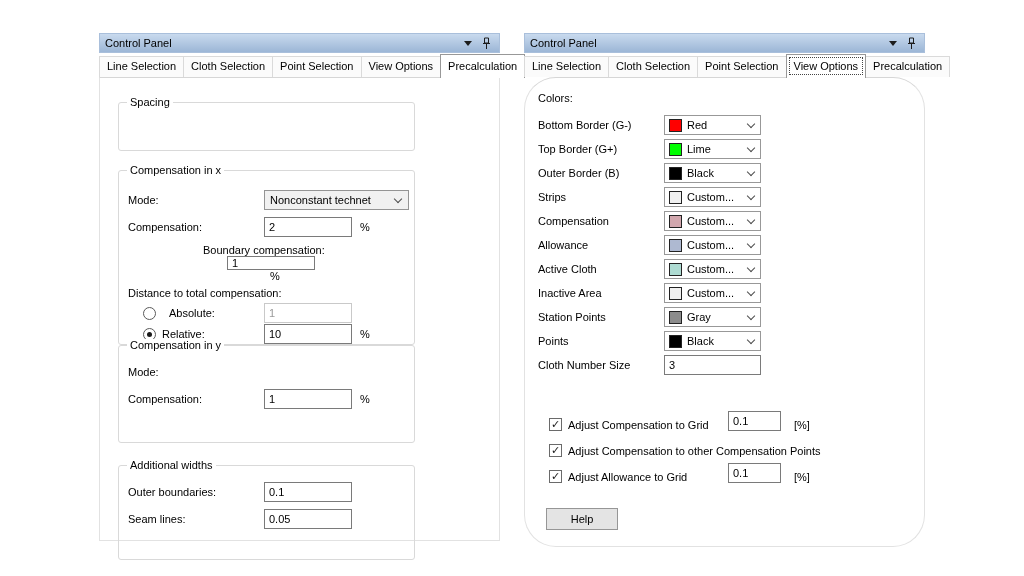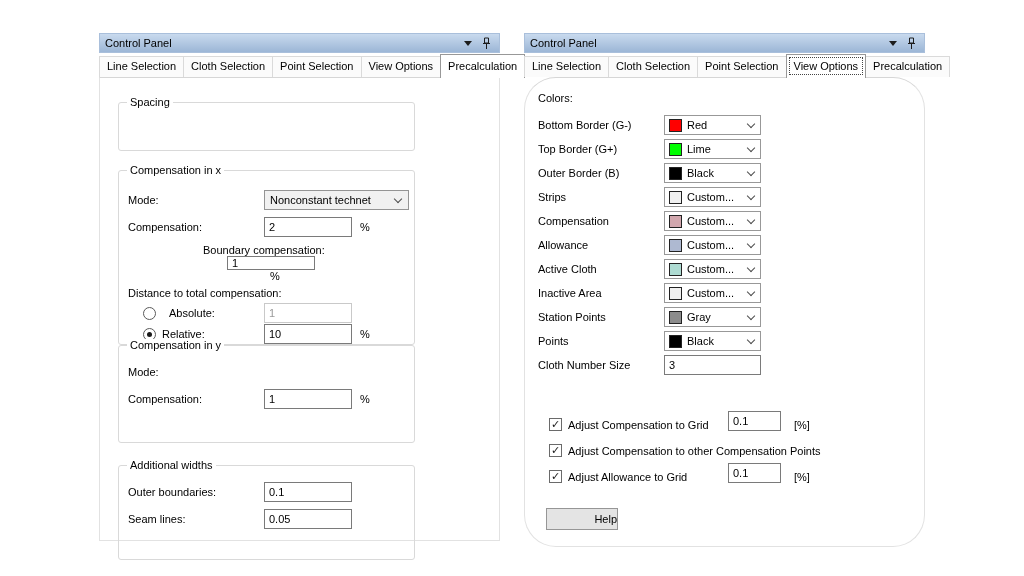--- a/index.html
+++ b/index.html
@@ -63,21 +63,21 @@
   .swatch { width:13px; height:13px; border:1px solid #222; margin-right:5px; flex:none; }
   .combo-white .cval { flex:1; white-space:nowrap; overflow:hidden; }
 
   .cbrow { position:absolute; left:24px; display:flex; align-items:flex-end; height:20px; }
   .cb { width:13px; height:13px; border:1px solid #6a6a6a; background:#fff; margin-right:6px;
         display:flex; align-items:center; justify-content:center; flex:none;
         font-size:11px; line-height:11px; color:#1a1a1a; }
   .cb.checked::before { content:'\2713'; }
 
   .btn { position:absolute; width:72px; height:22px; background:#e4e4e4; border:1px solid #969696;
-         text-align:right; line-height:20px; cursor:default; }
+         text-align:center; line-height:20px; cursor:default; }
 </style>
 </head>
 <body>
 
 <div class="panel" id="panel-left">
   <div class="titlebar">
     <span class="title">Control Panel</span>
     <span class="tb-icons">
       <span class="arrow-down"></span>
       <span class="pin">

